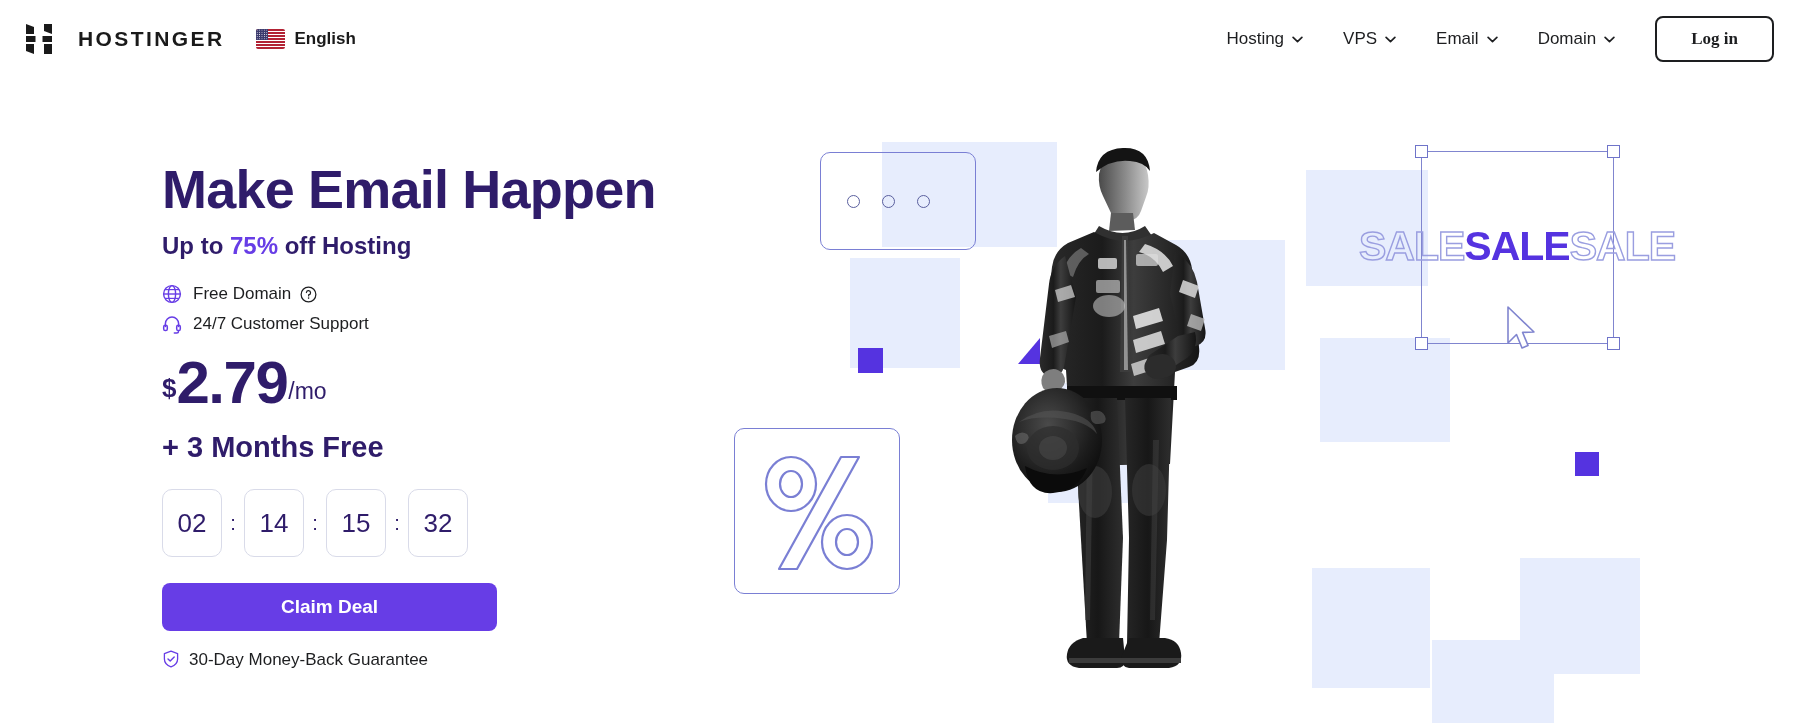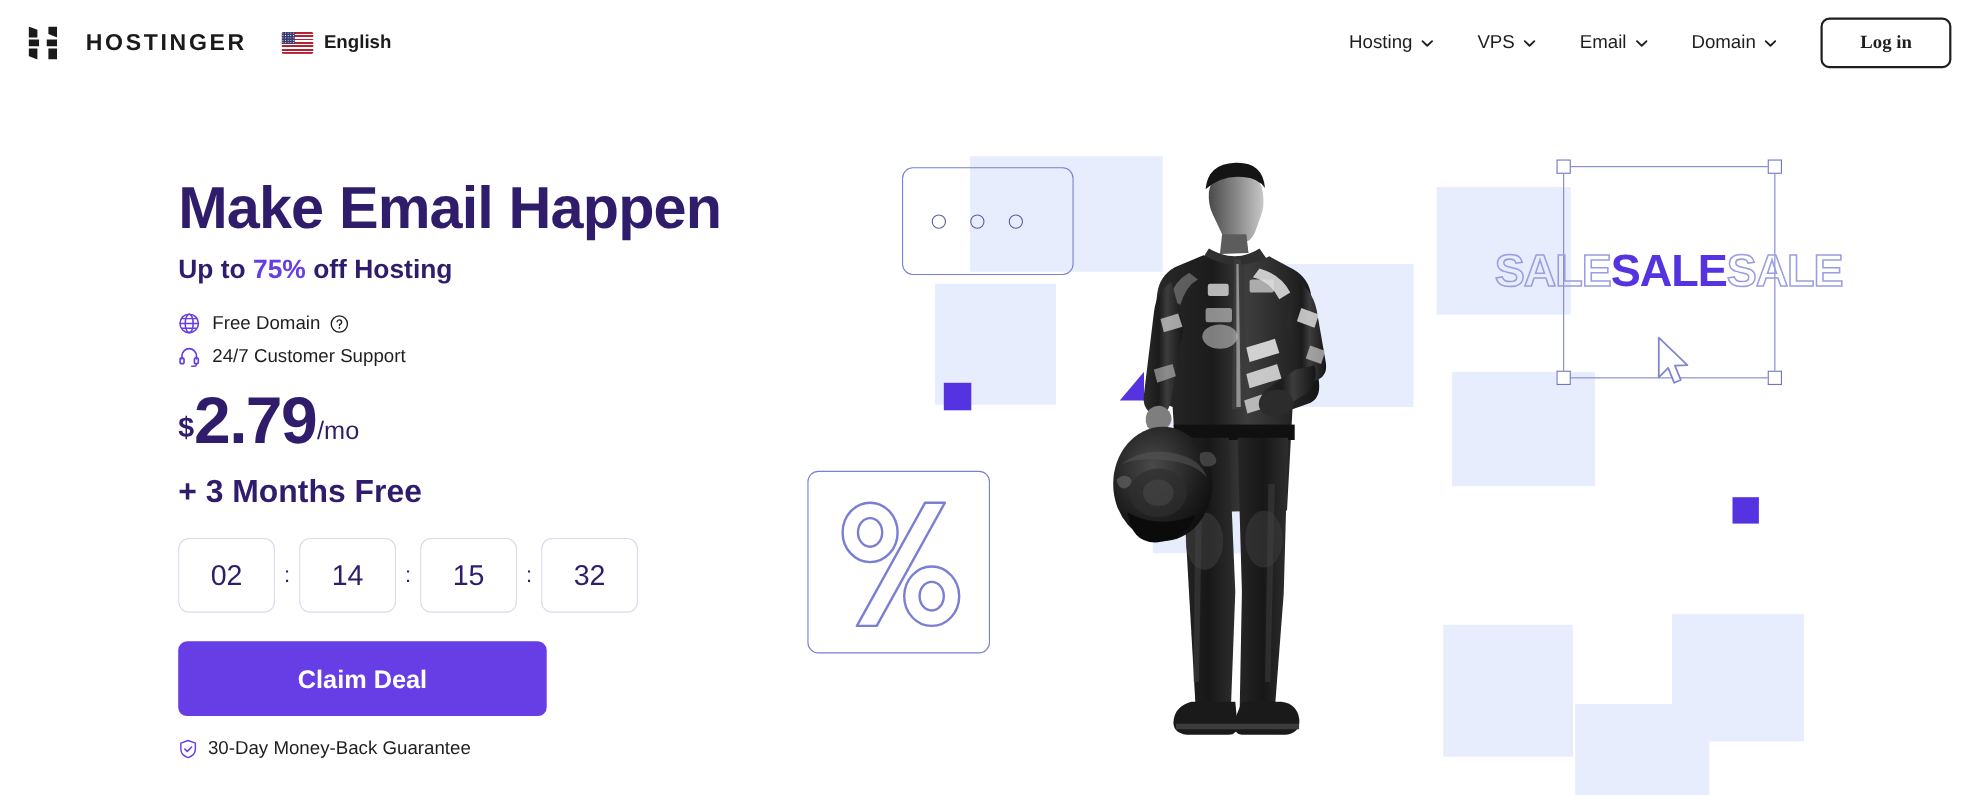--- a/index.html
+++ b/index.html
@@ -70,32 +70,32 @@
   .help-ico { width: 17px; height: 17px; margin-left: 9px; cursor: pointer; }
 
   .price-row { margin-top: 22px; display: flex; align-items: flex-end; color: #2f1c6a; }
   .cur { font-size: 26px; font-weight: 700; line-height: 1; padding-bottom: 9px; }
   .amount { font-size: 60px; font-weight: 700; line-height: 0.9; letter-spacing: -1.5px; }
   .permo { font-size: 23px; font-weight: 500; line-height: 1; padding-bottom: 7px; margin-left: 1px; }
   .bonus { margin-top: 21px; font-size: 29px; font-weight: 700; color: #2f1c6a; }
 
   .timer { margin-top: 25px; display: flex; align-items: center; }
   .tbox {
-    width: 88px; height: 68px; border: 1.6px solid #d9dbe9; border-radius: 10px;
+    width: 60px; height: 68px; border: 1.6px solid #d9dbe9; border-radius: 10px;
     display: flex; align-items: center; justify-content: center;
     font-size: 26px; font-weight: 500; color: #2f1c6a; background: #fff;
   }
   .tsep { width: 22px; text-align: center; font-size: 20px; color: #2f1c6a; }
 
   .cta {
-    margin-top: 26px; width: 335px; height: 68px; border: none; border-radius: 8px;
-    background: #673de6; color: #fff; font-size: 23px; font-weight: 700;
+    margin-top: 26px; width: 335px; height: 48px; border: none; border-radius: 8px;
+    background: #673de6; color: #fff; font-size: 19px; font-weight: 700;
     cursor: pointer; font-family: inherit;
   }
-  .guarantee { margin-top: 19px; display: flex; align-items: flex-end; }
+  .guarantee { margin-top: 19px; display: flex; align-items: flex-start; }
   .shield-ico { width: 18px; height: 18px; margin-right: 9px; flex: 0 0 auto; }
   .guarantee-label { font-size: 17px; color: #1d1e20; }
 
   
   .art { position: absolute; left: 820px; top: 140px; width: 920px; height: 580px; }
   .sq { position: absolute; background: #e7edfd; }
   .sq-accent { position: absolute; background: #5533e0; }
   .tri { position: absolute; width: 0; height: 0; }
   .outline-box {
     position: absolute; border: 1.6px solid #7a7fd4; border-radius: 10px; background: transparent;

